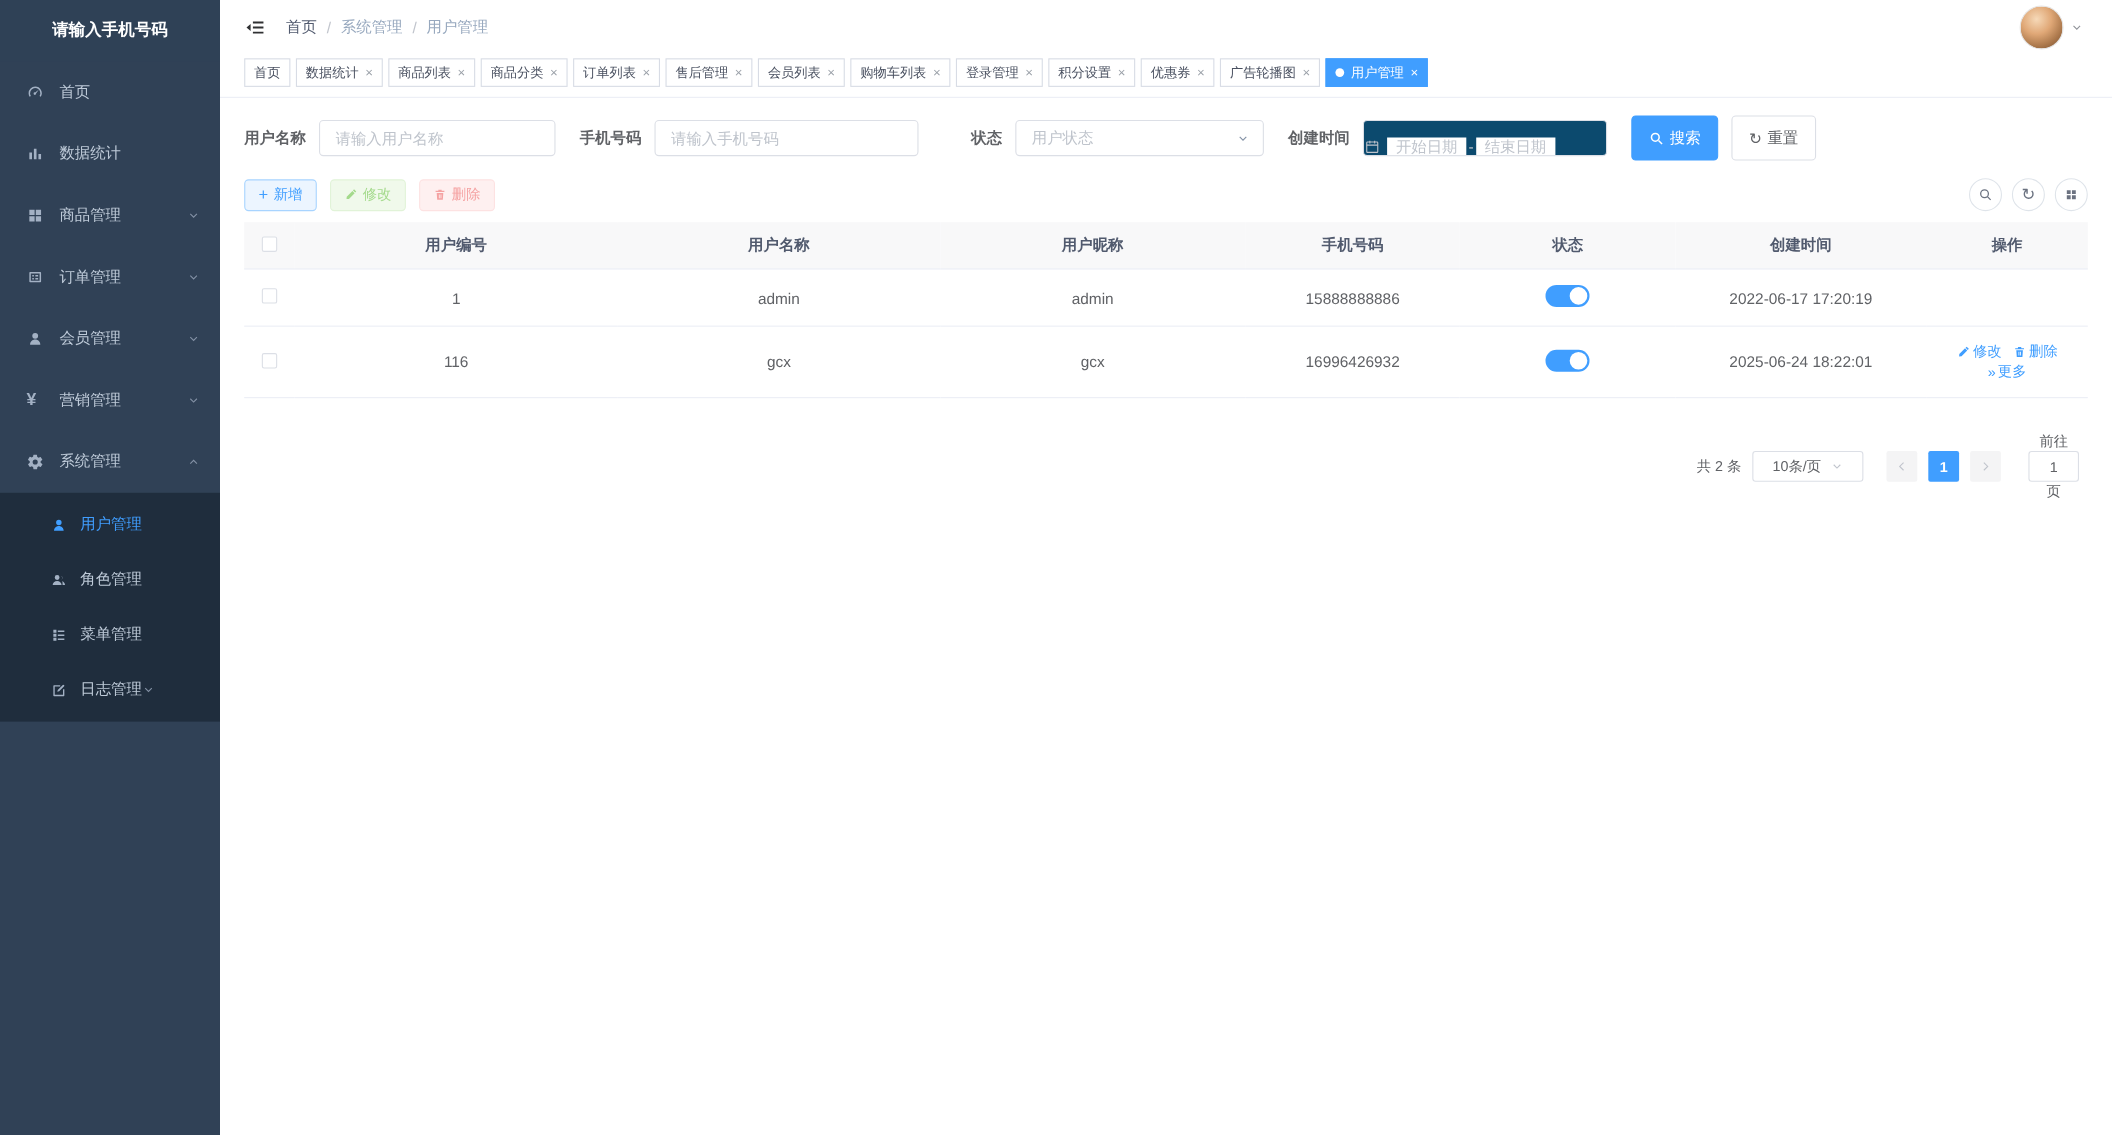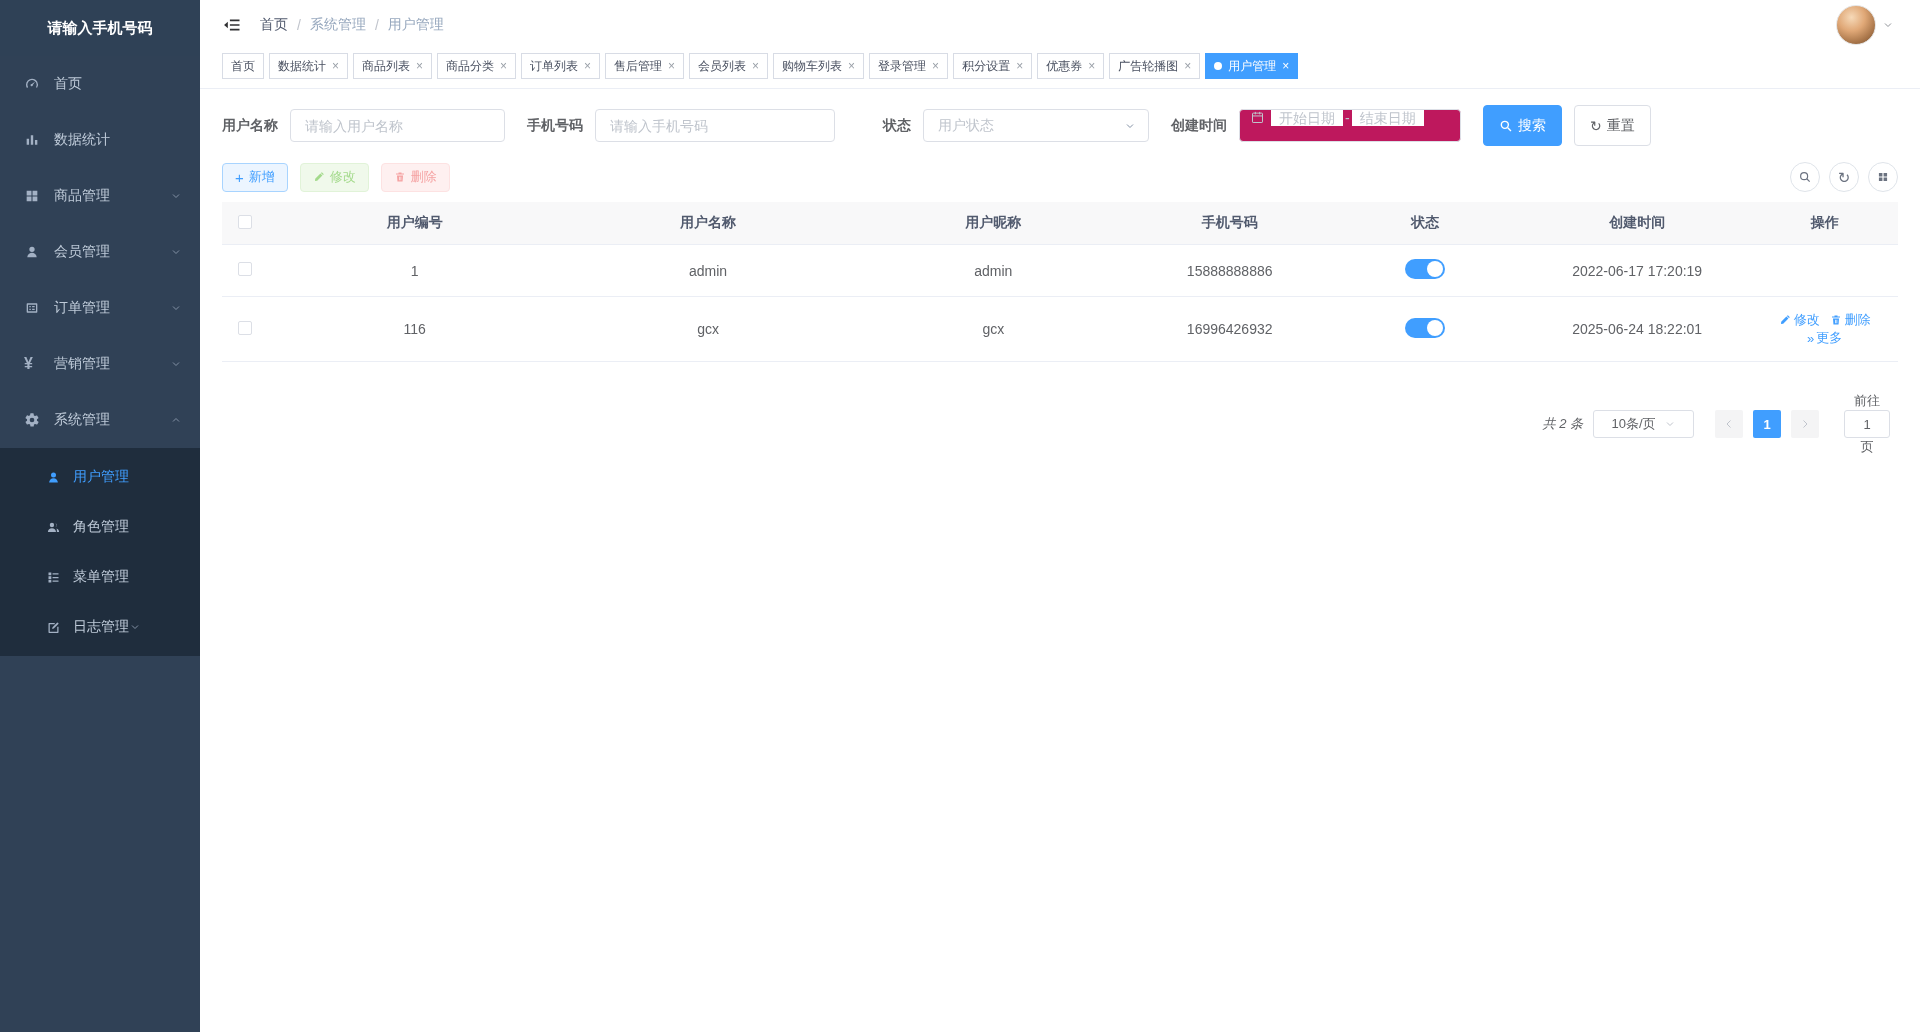--- a/index.html
+++ b/index.html
@@ -55,21 +55,21 @@
   .search-form { display:flex; align-items:center; flex-wrap:nowrap; }
   .fl { font-weight:bold; color:#606266; font-size:14px; margin-right:12px; white-space:nowrap; }
   .inp { height:33px; border:1px solid #dcdfe6; border-radius:4px; padding:0 14px; font-size:14px;
     color:#606266; outline:none; font-family:inherit; }
   .inp::placeholder { color:#bfc4cc; }
   .grp { display:flex; align-items:center; margin-right:22px; }
   .sel { height:33px; border:1px solid #dcdfe6; border-radius:4px; display:flex; align-items:center;
     padding:0 12px 0 14px; cursor:pointer; background:#fff; }
   .sel .sel-text { color:#bfc4cc; font-size:14px; flex:1; }
   .daterange { height:33px; width:222px; border:1px solid #dcdfe6; border-radius:4px; display:flex;
-    align-items:flex-start; padding:0 10px; background:#be185d; }
+    align-items:flex-end; padding:0 0; background:#0c4a6e; }
   .daterange .cal { width:15px; height:15px; color:#c0c4cc; display:inline-flex; margin-right:6px; }
   .daterange .cal svg { width:15px; height:15px; stroke:currentColor; fill:none; stroke-width:1.6; }
   .dr-inp { border:none; outline:none; width:72px; text-align:center; font-size:14px; color:#606266; font-family:inherit; }
   .dr-inp::placeholder { color:#bfc4cc; }
   .dr-sep { color:#bfc4cc; margin:0 2px; }
   .btn { height:41px; border-radius:4px; display:inline-flex; align-items:center; padding:0 15px;
     font-size:14px; cursor:pointer; border:1px solid transparent; white-space:nowrap; }
   .btn svg { width:14px; height:14px; margin-right:5px; }
   .btn-primary { background:#409eff; border-color:#409eff; color:#fff; }
   .btn-default { background:#fff; border-color:#dcdfe6; color:#606266; margin-left:12px; }
@@ -100,21 +100,21 @@
   td { padding:14px 4px; text-align:center; font-size:14px; color:#606266; border-bottom:1px solid #ebeef5; background:#fff; }
   .cb { width:14px; height:14px; border:1px solid #dcdfe6; border-radius:2px; background:#fff; display:inline-block; cursor:pointer; }
   .toggle { width:40px; height:20px; border-radius:10px; background:#409eff; position:relative; display:inline-block; cursor:pointer; }
   .toggle::after { content:""; position:absolute; top:2px; right:2px; width:16px; height:16px; border-radius:50%; background:#fff; }
   .op-link { color:#409eff; font-size:13px; cursor:pointer; display:inline-flex; align-items:center; margin:0 5px; white-space:nowrap; }
   .op-link svg { width:12px; height:12px; fill:#409eff; margin-right:3px; }
   .more-g { margin-right:2px; font-size:13px; }
 
   
   .pager { margin-top:30px; display:flex; align-items:center; justify-content:flex-end; font-size:13px; color:#606266; }
-  .pg-total { margin-right:10px;font-style:italic; }
+  .pg-total { margin-right:10px; }
   .pg-size { width:101px; height:28px; border:1px solid #dcdfe6; border-radius:3px; display:flex;
     align-items:center; justify-content:center; cursor:pointer; margin-right:16px; background:#fff; }
   .pg-size .chev { margin-left:8px; color:#c0c4cc; }
   .pg-btn { width:28px; height:28px; border-radius:2px; background:#f4f4f5; display:flex; align-items:center;
     justify-content:center; color:#c0c4cc; cursor:pointer; margin:0 5px; }
   .pg-btn svg { width:12px; height:12px; stroke:currentColor; fill:none; stroke-width:2; }
   .pg-cur { width:28px; height:28px; border-radius:2px; background:#409eff; color:#fff; display:flex;
     align-items:center; justify-content:center; font-weight:bold; margin:0 5px; cursor:pointer; }
   .pg-goto { margin-left:12px; display:flex; align-items:center;flex-direction:column; }
   .pg-goto input { width:46px; height:28px; border:1px solid #dcdfe6; border-radius:3px; text-align:center;
@@ -156,38 +156,38 @@
       <span class="chev">
           <svg viewBox="0 0 24 24">
             <path d="M6 9l6 6 6-6"></path>
           </svg>
         </span>
     </div>
 
     <div class="menu-item">
       <span class="mi">
           <svg viewBox="0 0 24 24">
+            <path d="M5 5h14a1 1 0 0 1 1 1v12a1 1 0 0 1-1 1H5a1 1 0 0 1-1-1V6a1 1 0 0 1 1-1zm1 2v10h12V7H6zm2 2h2.2v2H8V9zm4.2 0H16v2h-3.8V9zM8 13h2.2v2H8v-2zm4.2 0H16v2h-3.8v-2z"></path>
+          </svg>
+        </span>
+      <span class="label">订单管理</span>
+      <span class="chev">
+          <svg viewBox="0 0 24 24">
+            <path d="M6 9l6 6 6-6"></path>
+          </svg>
+        </span>
+    </div>
+
+    <div class="menu-item">
+      <span class="mi">
+          <svg viewBox="0 0 24 24">
             <path d="M12 12a4 4 0 1 0 0-8 4 4 0 0 0 0 8zm-7 8c0-3.9 3.1-7 7-7s7 3.1 7 7H5z"></path>
           </svg>
         </span>
       <span class="label">会员管理</span>
-      <span class="chev">
-          <svg viewBox="0 0 24 24">
-            <path d="M6 9l6 6 6-6"></path>
-          </svg>
-        </span>
-    </div>
-
-    <div class="menu-item">
-      <span class="mi">
-          <svg viewBox="0 0 24 24">
-            <path d="M5 5h14a1 1 0 0 1 1 1v12a1 1 0 0 1-1 1H5a1 1 0 0 1-1-1V6a1 1 0 0 1 1-1zm1 2v10h12V7H6zm2 2h2.2v2H8V9zm4.2 0H16v2h-3.8V9zM8 13h2.2v2H8v-2zm4.2 0H16v2h-3.8v-2z"></path>
-          </svg>
-        </span>
-      <span class="label">订单管理</span>
       <span class="chev">
           <svg viewBox="0 0 24 24">
             <path d="M6 9l6 6 6-6"></path>
           </svg>
         </span>
     </div>
 
     <div class="menu-item">
       <span class="mi" style="font-size:16px;font-weight:bold;line-height:1;">¥</span>
       <span class="label">营销管理</span>

